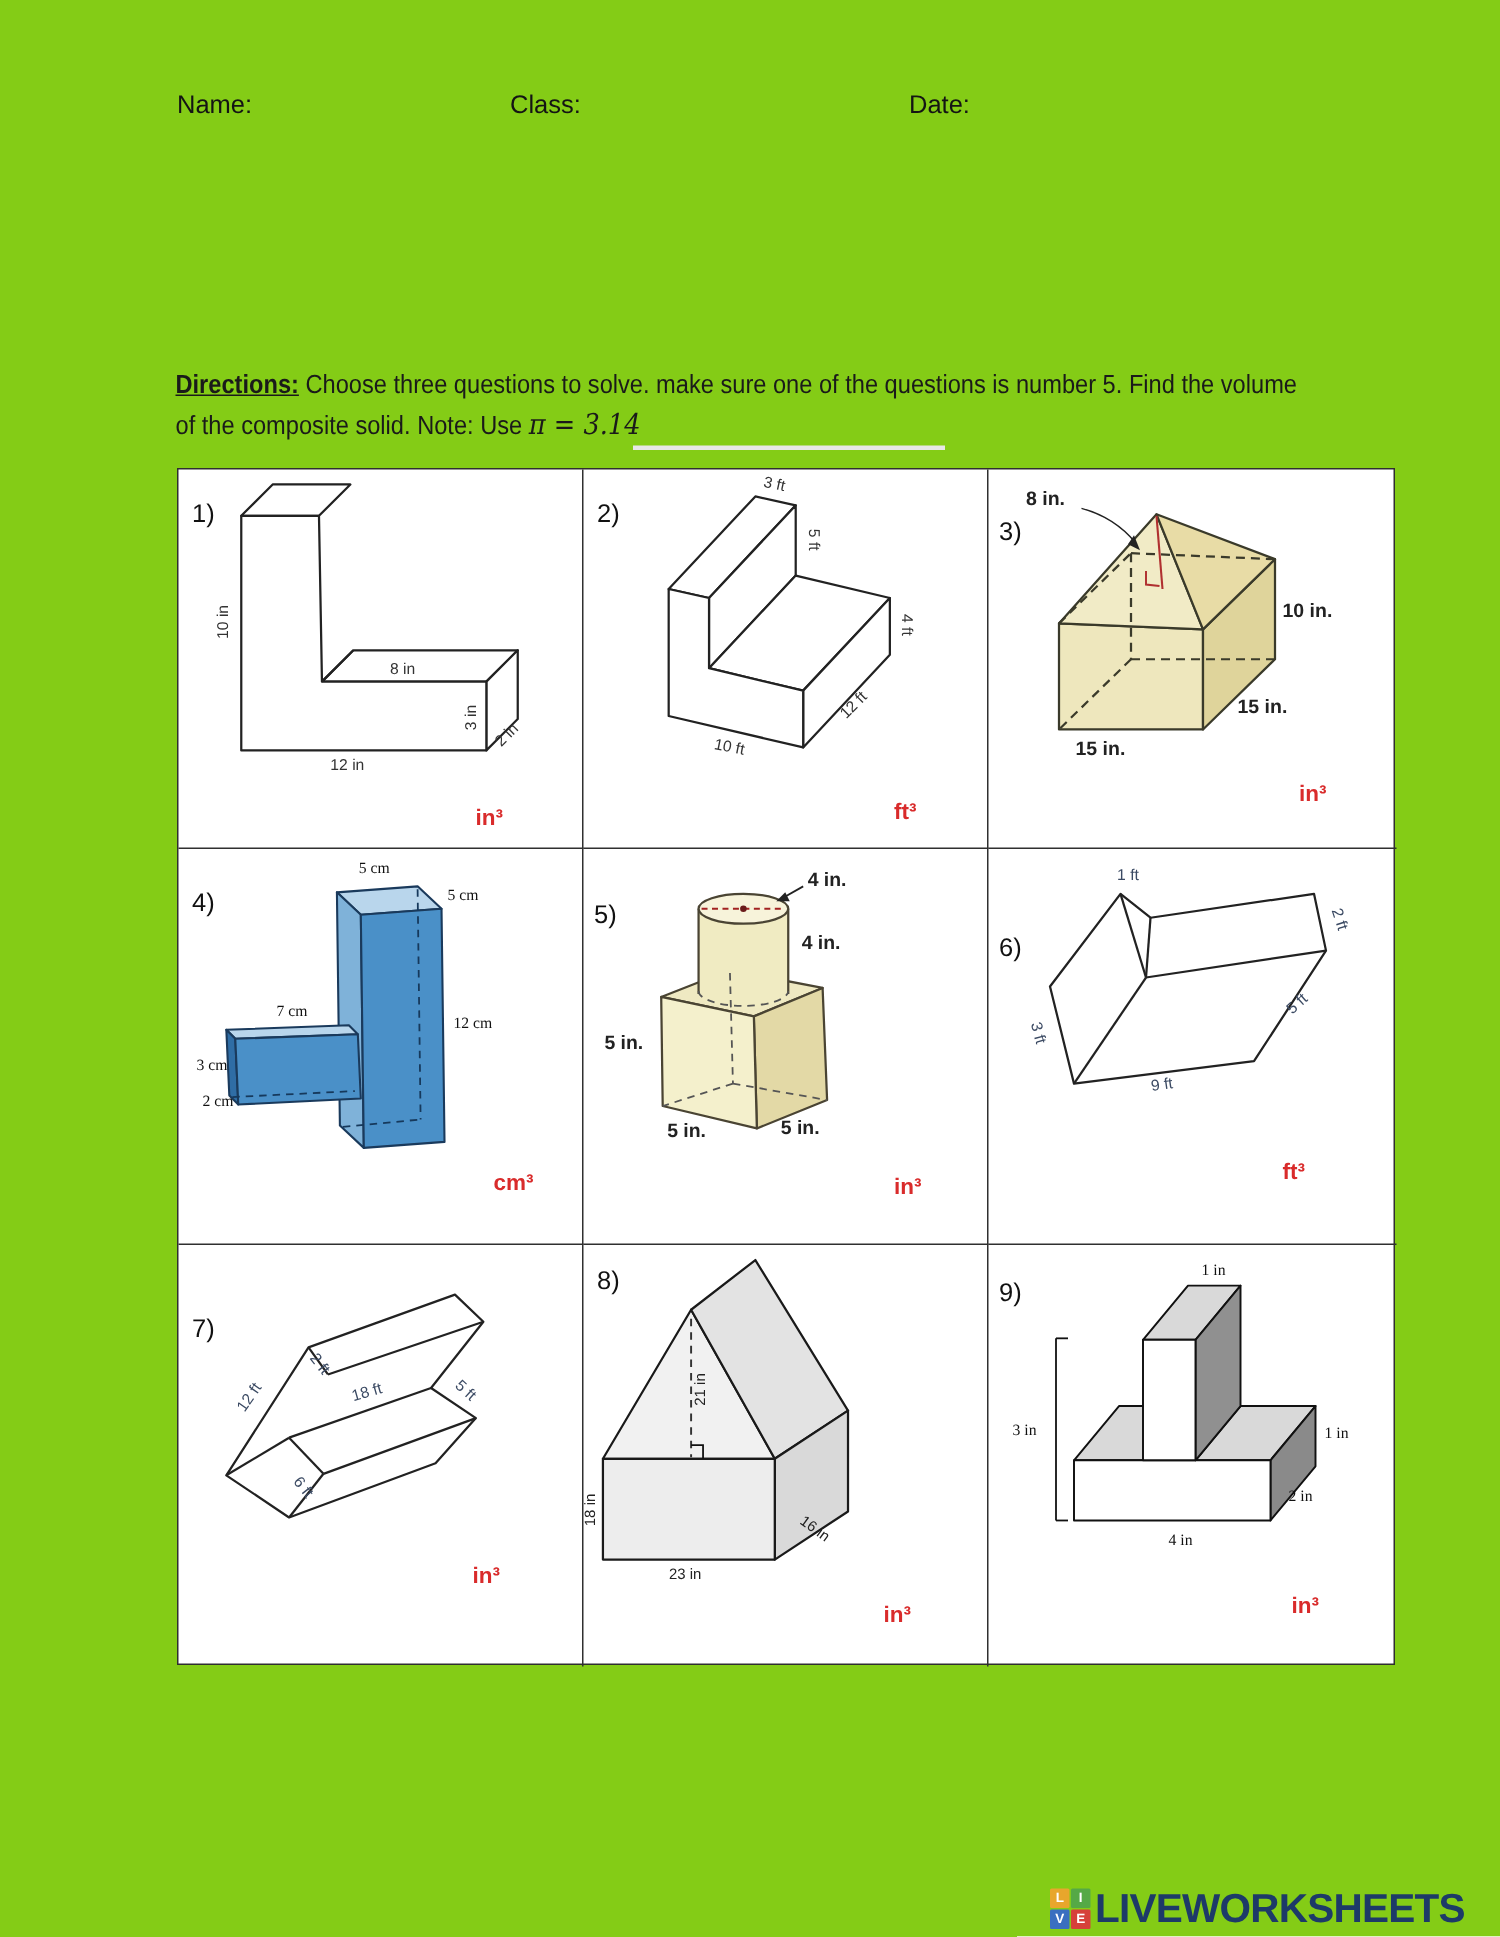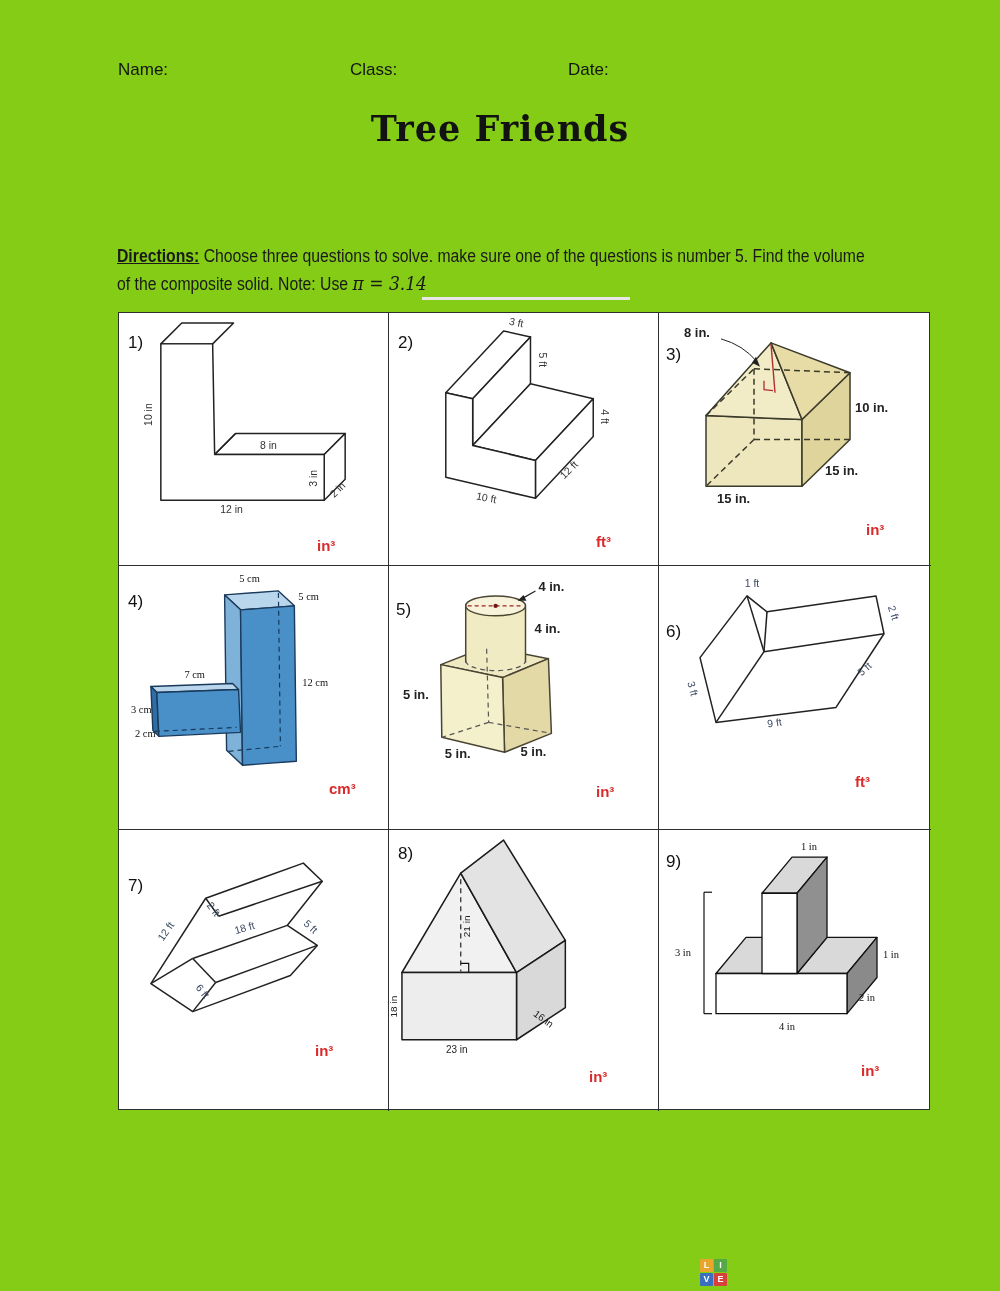--- a/index.html
+++ b/index.html
@@ -35,25 +35,24 @@
   .logo div{width:13px;height:13px;display:flex;align-items:center;justify-content:center;
             color:#fff;font-size:9px;font-weight:bold;border-radius:1px;}
   .brand{font-size:27px;font-weight:800;color:#1d3a68;letter-spacing:-0.5px;}
 </style>
 </head>
 <body>
 
 <div class="page">
 
   <div class="hdr-field" style="left:118px;">Name:</div>
-  <div class="hdr-field" style="left:350px;">Class:</div>
-  <div class="hdr-field" style="left:568px;">Date:</div>
+  <div class="hdr-field" style="left:340px;">Class:</div>
+  <div class="hdr-field" style="left:606px;">Date:</div>
 
   <div class="title">
-    <div class="t1">Tree Friends</div>
   </div>
 
   <div class="directions">
     <span class="dlabel">Directions:</span><span> Choose three questions to solve. make sure one of the questions is number 5. Find the volume</span><br>
     <span>of the composite solid. Note: Use </span><span class="formula">π = 3.14</span>
   </div>
   <div class="faint-line"></div>
 
   <div class="grid">
 
@@ -272,15 +271,16 @@
 
   </div>
 
   <div class="footer">
     <div class="logo">
       <div style="background:#e8a62c;">L</div>
       <div style="background:#55a946;">I</div>
       <div style="background:#3a6fc0;">V</div>
       <div style="background:#d6413a;">E</div>
     </div>
+    <div class="brand">LIVEWORKSHEETS</div>
   </div>
 
 </div>
 
 </body></html>

